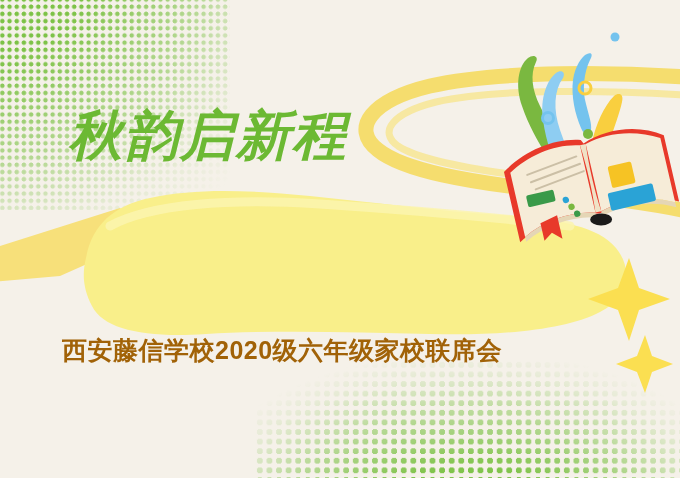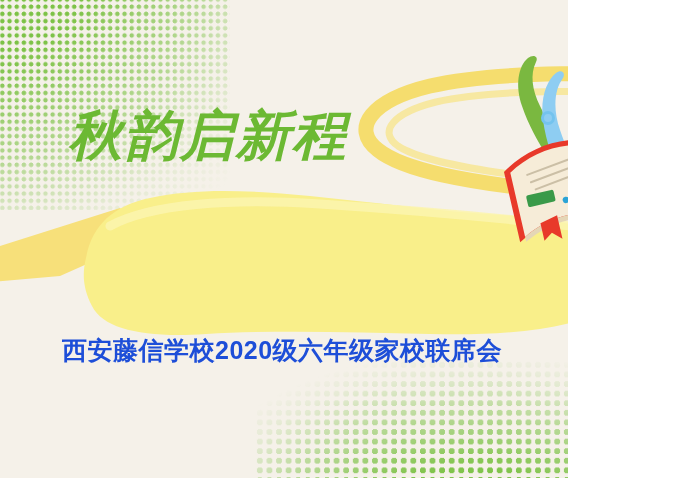--- a/index.html
+++ b/index.html
@@ -2,21 +2,21 @@
 <html><head>
 <meta charset="utf-8">
 <style>
   html, body {
     margin: 0;
     padding: 0;
     background: #ffffff;
   }
   #poster {
     position: relative;
-    width: 568px;
+    width: 680px;
     height: 478px;
     overflow: hidden;
     background: #f5f1e9;
     font-family: "Liberation Sans", "DejaVu Sans", sans-serif;
   }
 
   
   .layer {
     position: absolute;
     inset: 0;
@@ -74,21 +74,21 @@
   }
   #subtitle {
     position: absolute;
     left: 62px;
     top: 338px;
     font-size: 25px;
     font-weight: 700;
     line-height: 1;
     letter-spacing: 0.5px;
     white-space: nowrap;
-    color: #1d4ed8;
+    color: #a16207;
   }
 </style>
 </head>
 <body>
 
 <div id="poster">
 
   <div class="halftone" id="halftone-tl"></div>
   <div class="halftone" id="halftone-bottom"></div>
 

